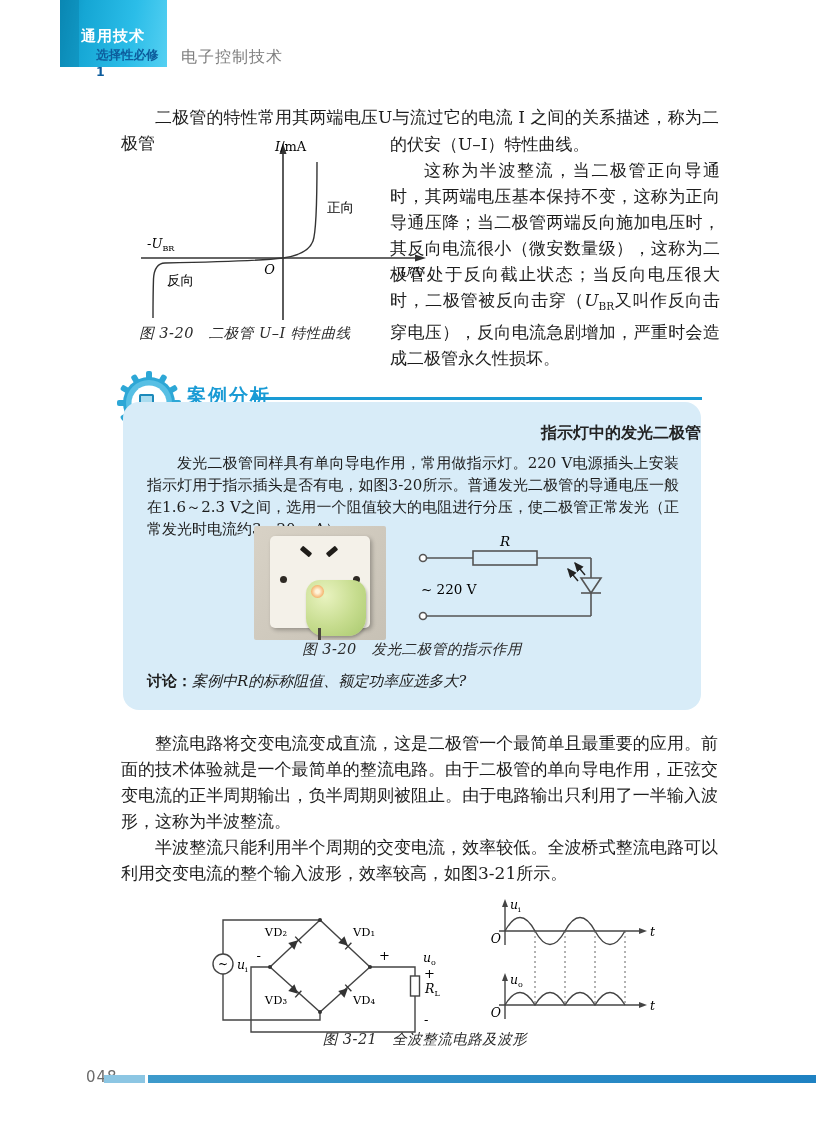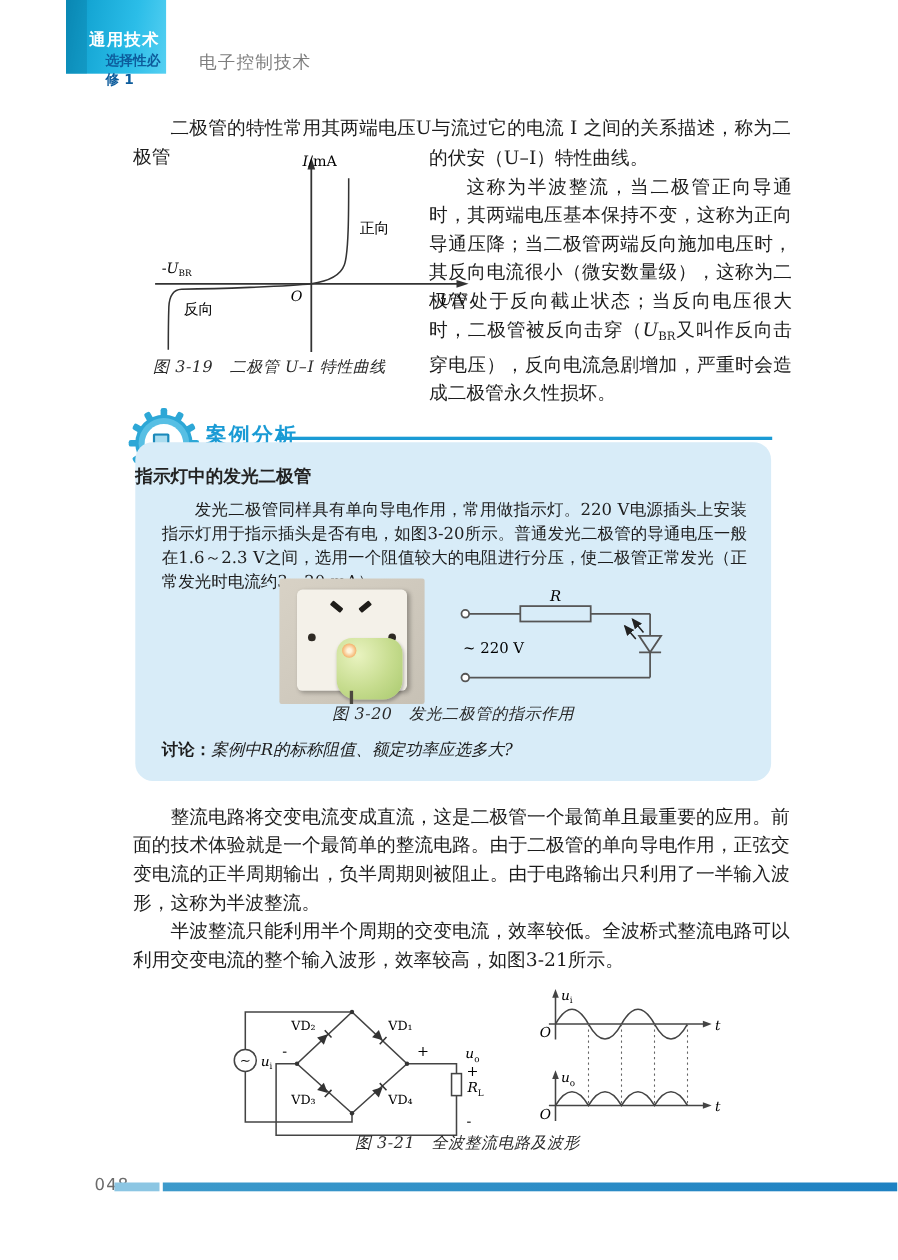--- a/index.html
+++ b/index.html
@@ -2,38 +2,38 @@
 <html><head>
 <meta charset="utf-8">
 <style>
   html,body{margin:0;padding:0;background:#fff;}
   .page{position:relative;width:816px;height:1145px;background:#fff;overflow:hidden;
         font-family:"DejaVu Serif","Liberation Serif",serif;color:#1d1d1d;}
   .sans{font-family:"DejaVu Sans","Liberation Sans",sans-serif;}
   .abs{position:absolute;}
   
   .tab{position:absolute;left:60px;top:0;width:91px;height:67px;
-       background:linear-gradient(100deg,#0a8fbd 0%,#15a6d4 22%,#2bbde8 65%,#55d0f2 100%);}
+       background:linear-gradient(100deg,#0a8fbd 0%,#15a6d4 22%,#2bbde8 65%,#55d0f2 100%);padding-left:16px;}
   .tab-strip{position:absolute;left:0;top:0;width:19px;height:67px;background:rgba(9,120,160,.35);}
   .tab-series{position:absolute;left:21px;top:27px;font-size:15px;font-weight:bold;color:#fff;letter-spacing:1px;}
   .tab-grade{position:absolute;left:14px;top:47px;font-size:12.5px;font-weight:bold;color:#0d5c9c;margin-left:22px;}
   .module{position:absolute;left:181px;top:47px;font-size:16px;color:#7e7e7e;letter-spacing:1px;}
   
   .bodytext{font-size:17px;line-height:26px;text-align:justify;}
   .indent{text-indent:2em;}
   p{margin:0;}
   sub{font-size:.62em;}
   .var{font-style:italic;}
   
   .caption{font-style:italic;font-size:14.5px;color:#2a2a2a;text-align:center;letter-spacing:.5px;}
   
   .case-tag{font-size:19px;font-weight:bold;color:#1a9bd5;letter-spacing:2px;}
   .case-line{position:absolute;left:252px;top:397px;width:450px;height:2.5px;background:#1a9bd5;}
   .case-box{position:absolute;left:123px;top:402px;width:578px;height:308px;background:#d8ecf8;border-radius:16px;}
-  .case-title{position:absolute;left:0;top:21px;width:100%;text-align:left;font-size:16px;font-weight:bold;
+  .case-title{position:absolute;left:0;top:21px;width:100%;text-align:right;font-size:16px;font-weight:bold;
               font-family:"DejaVu Sans","Liberation Sans",sans-serif;color:#222;}
   .case-body{position:absolute;left:24px;top:50px;width:532px;font-size:15px;line-height:22px;text-align:justify;}
   .case-caption{position:absolute;left:0;top:238px;width:100%;}
   .case-discussion{position:absolute;left:24px;top:270px;font-size:15px;font-style:italic;}
   .case-discussion b{font-style:normal;font-family:"DejaVu Sans","Liberation Sans",sans-serif;font-size:15px;}
   
   .photo{position:absolute;left:131px;top:124px;width:132px;height:114px;
          background:linear-gradient(135deg,#d8d2c6,#c7c1b5);border-radius:2px;overflow:hidden;}
   .plate{position:absolute;left:16px;top:10px;width:100px;height:92px;background:#f4f1e9;border-radius:5px;
          box-shadow:2px 2px 4px rgba(0,0,0,.28);}
@@ -77,21 +77,21 @@
     <polygon points="282,116.5 282,123.5 293,120" fill="#333"></polygon>
     <path d="M150,120 C164,118 176,114 180,103 C184,92 184,55 184,24" fill="none" stroke="#333" stroke-width="1.4"></path>
     <path d="M150,120 C130,122.5 60,124.5 32,125 C24,125.3 21,131 20.5,141 C20,156 20,168 20,180" fill="none" stroke="#333" stroke-width="1.4"></path>
     <text x="142" y="13" font-size="13"><tspan font-style="italic">I</tspan><tspan>/mA</tspan></text>
     <text x="267" y="139" font-size="13"><tspan font-style="italic">U</tspan><tspan>/V</tspan></text>
     <text x="142" y="136" font-size="13" font-style="italic" text-anchor="end">O</text>
     <text x="14" y="110" font-size="13"><tspan>-</tspan><tspan font-style="italic">U</tspan><tspan dy="3" font-size="8">BR</tspan></text>
     <text x="194" y="74" font-size="13.5">正向</text>
     <text x="34" y="147" font-size="13.5">反向</text>
   </svg>
-  <div class="abs caption" style="left:120px;top:324px;width:250px;">图 3-19　二极管 U–I 特性曲线</div>
+  <div class="abs caption" style="left:120px;top:324px;width:250px;">图 3-20　二极管 U–I 特性曲线</div>
 
   <div class="abs bodytext" style="left:390px;top:131px;width:330px;">
     <span>的伏安（U–I）特性曲线。</span>
     <p class="indent"><span>这称为半波整流，当二极管正向导通时，其两端电压基本保持不变，这称为正向导通压降；当二极管两端反向施加电压时，其反向电流很小（微安数量级），这称为二极管处于反向截止状态；当反向电压很大时，二极管被反向击穿（</span><span class="var">U</span><sub>BR</sub><span>又叫作反向击穿电压），反向电流急剧增加，严重时会造成二极管永久性损坏。</span></p>
   </div>
 
   <svg class="abs" style="left:116px;top:370px;" width="66" height="66" viewBox="0 0 66 66">
     <g fill="#2da7d6">
       <rect x="30" y="1" width="6" height="9" rx="2"></rect>
       <rect x="30" y="1" width="6" height="9" rx="2" transform="rotate(30 33 33)"></rect>

